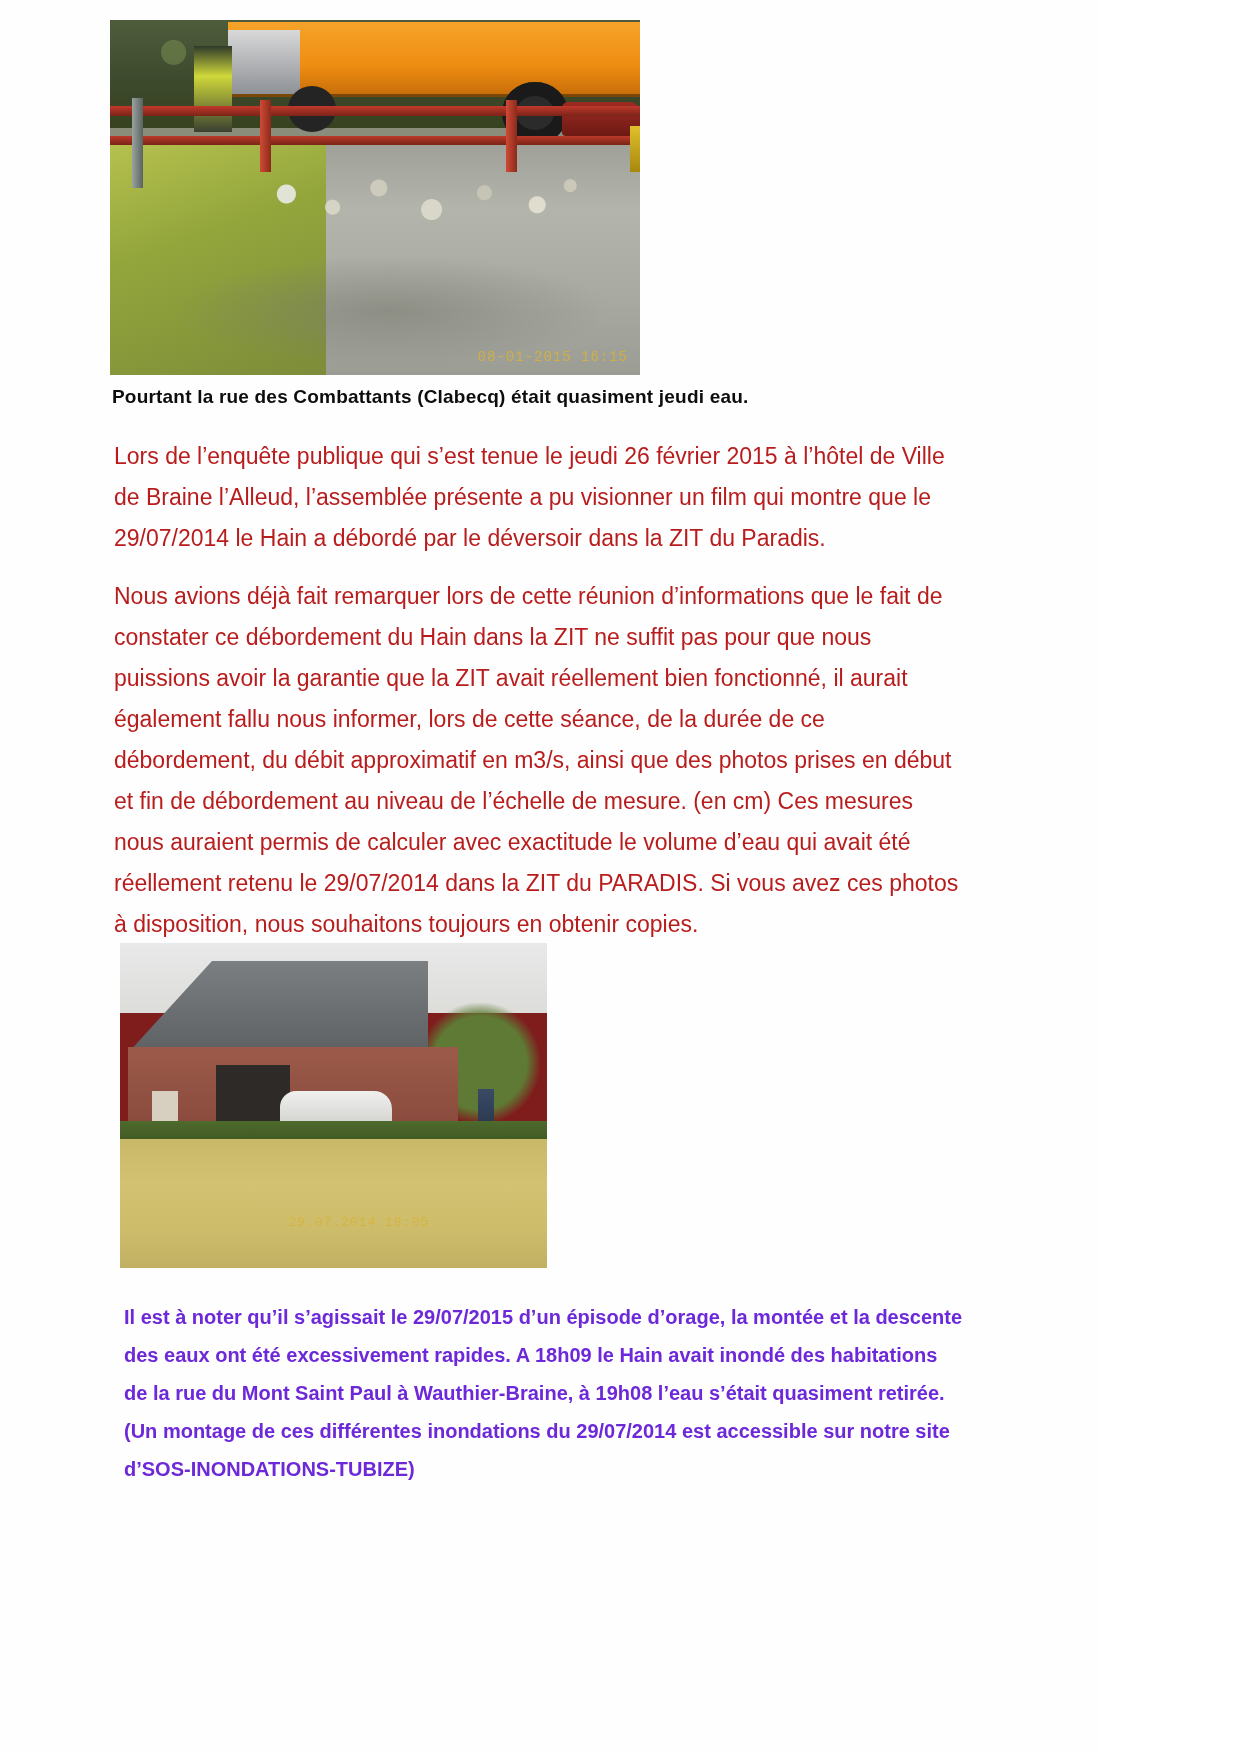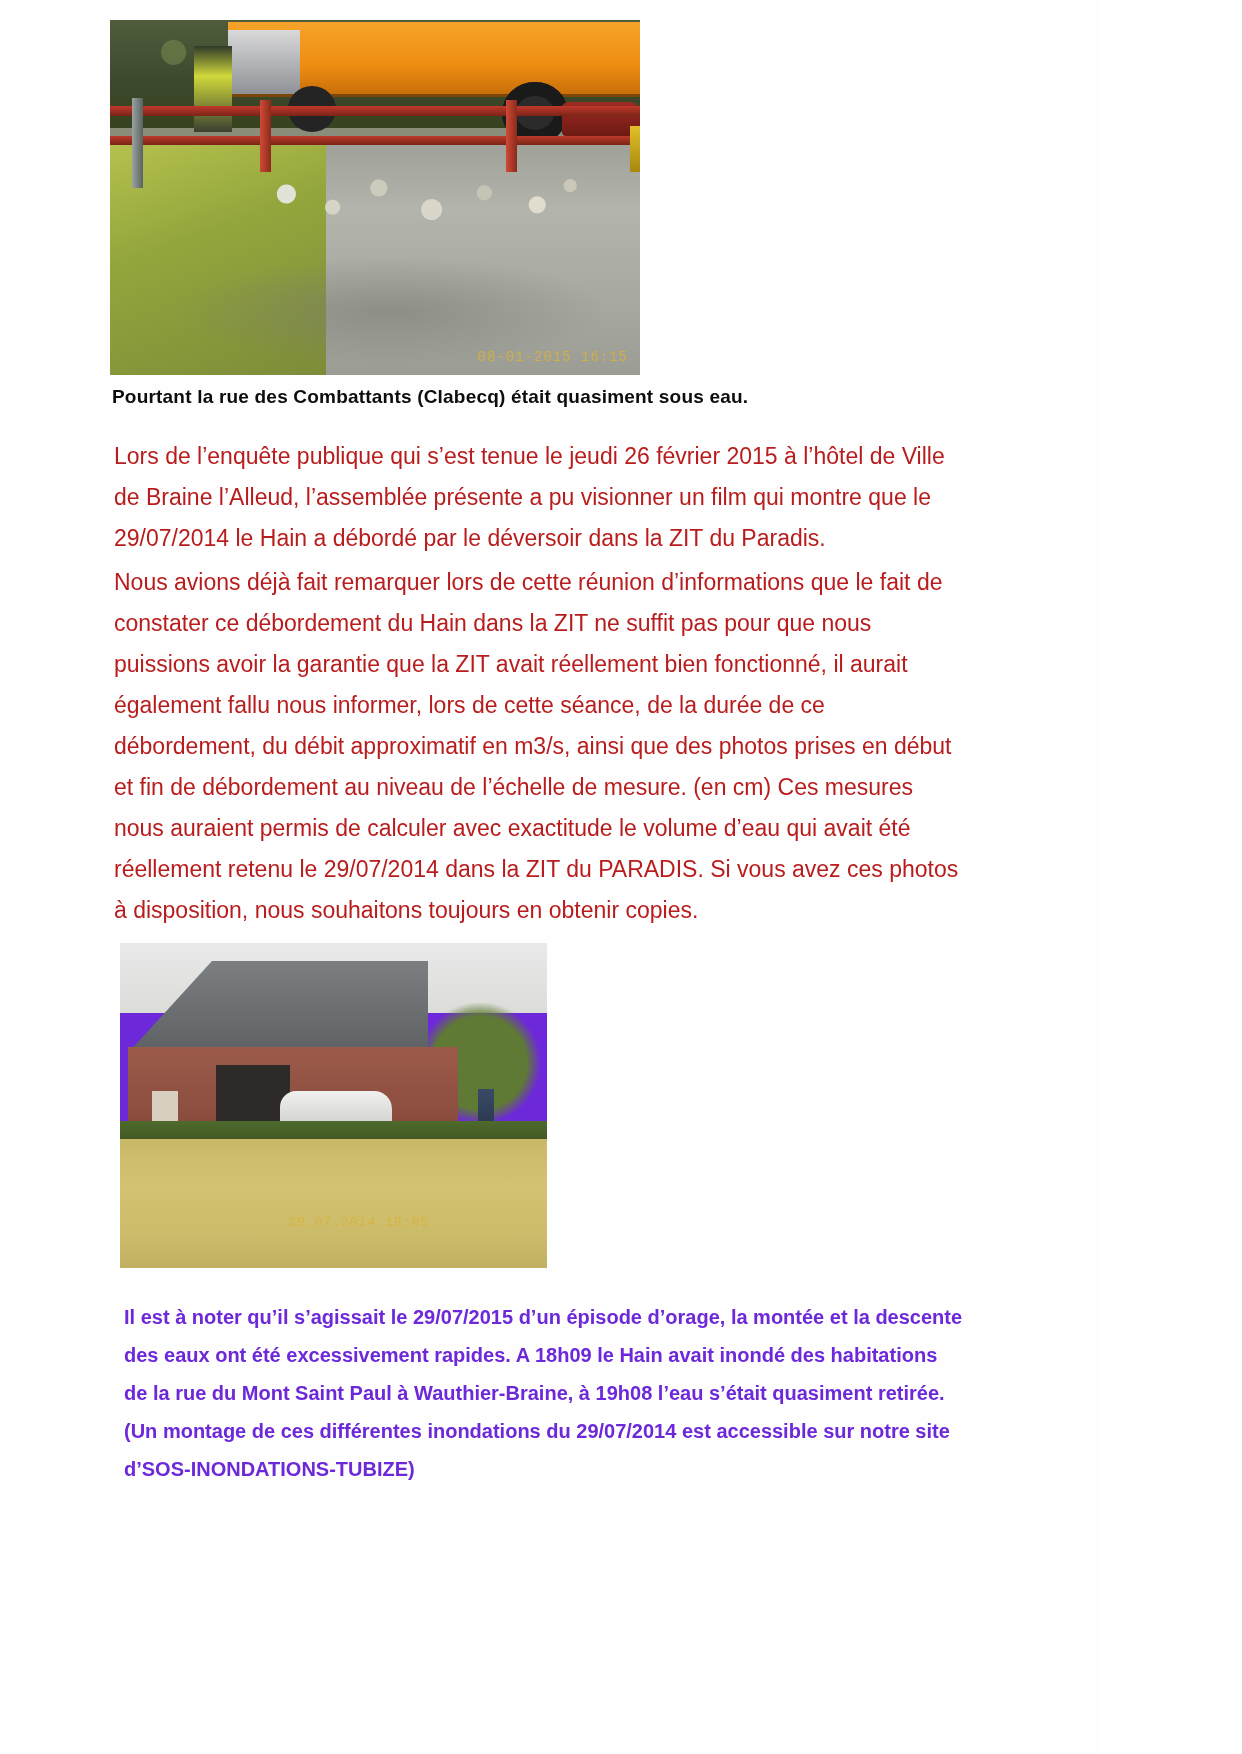--- a/index.html
+++ b/index.html
@@ -153,28 +153,28 @@
   .cap1 { left: 112px; top: 386px; }
 
   .para {
     position: absolute;
     font-size: 23px;
     line-height: 41px;
     color: #b91c1c;
     width: 845px;
   }
   .para1 { left: 114px; top: 436px; }
-  .para2 { left: 114px; top: 562px; }
+  .para2 { left: 114px; top: 576px; }
 
   
   .photo-left {
     position: absolute;
     left: 120px; top: 943px; width: 427px; height: 325px;
     overflow: hidden;
-    background: #6d28d9;
+    background: #7f1d1d;
     text-align: right;
   }
   .pl-sky {
     position: absolute; left:0; top:0; width:100%; height:70px;
     background: linear-gradient(180deg,#e9e9ea,#dcdcd9);
   }
   .pl-roof {
     position: absolute; left: 8px; top: 18px; width: 300px; height: 92px;
     background: linear-gradient(180deg,#7c7f82,#5e6164);
     clip-path: polygon(28% 0%, 100% 0%, 100% 100%, 0% 100%);
@@ -300,21 +300,21 @@
     <div class="p1-rail2"></div>
     <div class="p1-post1"></div>
     <div class="p1-post2"></div>
     <div class="p1-post3"></div>
     <div class="p1-bollard"></div>
     <div class="p1-debris"></div>
     <div class="p1-wet"></div>
     <div class="photo-stamp p1-stamp">08-01-2015 16:15</div>
   </div>
 
-  <div class="caption-bold cap1">Pourtant la rue des Combattants (Clabecq) était quasiment sous eau.</div>
+  <div class="caption-bold cap1">Pourtant la rue des Combattants (Clabecq) était quasiment jeudi eau.</div>
 
   <div class="para para1">Lors de l’enquête publique qui s’est tenue le jeudi 26 février 2015 à l’hôtel de Ville de Braine l’Alleud, l’assemblée présente a pu visionner un film qui montre que le 29/07/2014 le Hain a débordé par le déversoir dans la ZIT du Paradis.</div>
   <div class="para para2">Nous avions déjà fait remarquer lors de cette réunion d’informations que le fait de constater ce débordement du Hain dans la ZIT ne suffit pas pour que nous puissions avoir la garantie que la ZIT avait réellement bien fonctionné, il aurait également fallu nous informer, lors de cette séance, de la durée de ce débordement, du débit approximatif en m3/s, ainsi que des photos prises en début et fin de débordement au niveau de l’échelle de mesure. (en cm) Ces mesures nous auraient permis de calculer avec exactitude le volume d’eau qui avait été réellement retenu le 29/07/2014 dans la ZIT du PARADIS. Si vous avez ces photos à disposition, nous souhaitons toujours en obtenir copies.</div>
 
   <div class="photo-left">
     <div class="pl-sky"></div>
     <div class="pl-tree"></div>
     <div class="pl-roof"></div>
     <div class="pl-house">
       <div class="pl-win1"></div>

